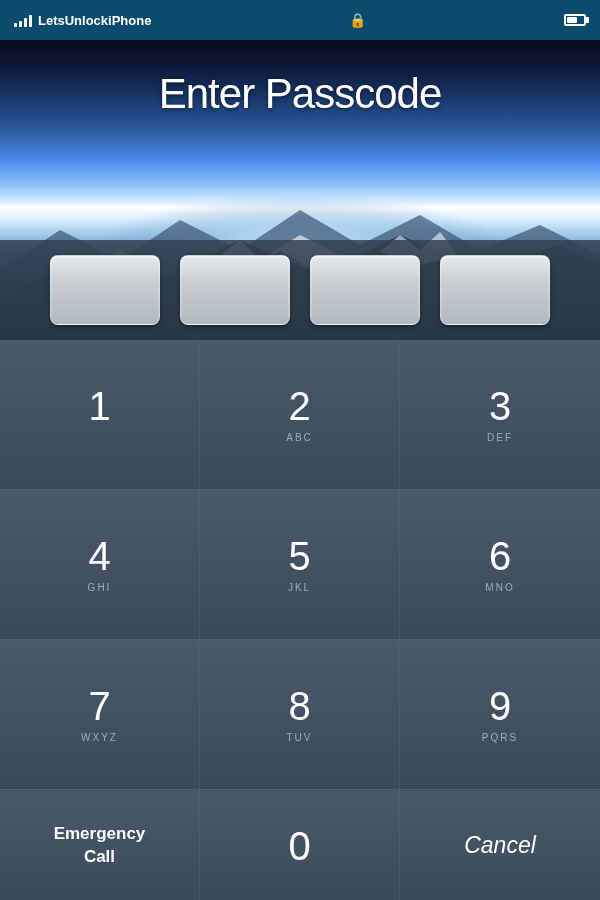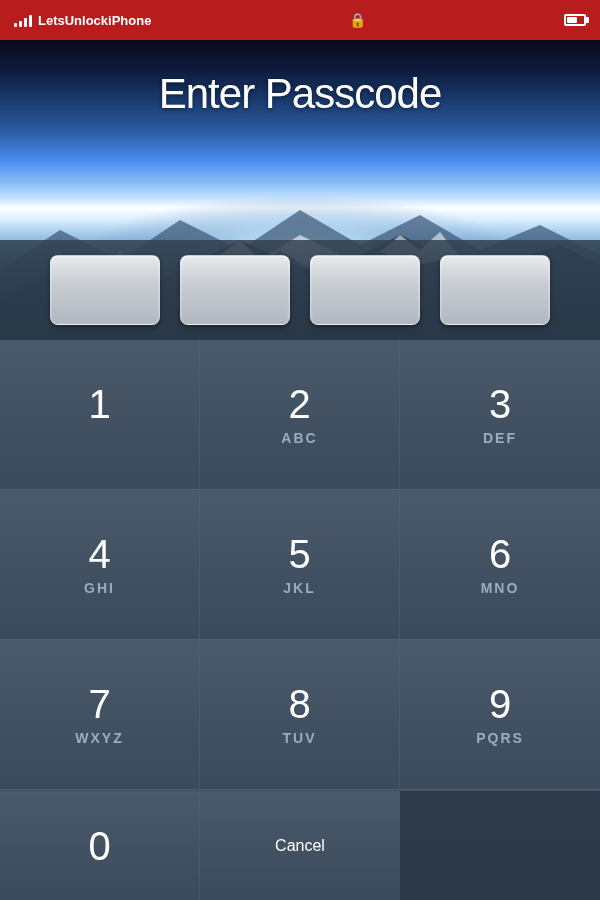--- a/index.html
+++ b/index.html
@@ -8,21 +8,21 @@
       width: 600px;
       height: 900px;
       overflow: hidden;
       font-family: -apple-system, 'Helvetica Neue', Helvetica, Arial, sans-serif;
       background: #1a1a2e;
     }
 
     
     #status-bar {
       height: 40px;
-      background: #b91c1c;
+      background: #0c4a6e;
       display: flex;
       align-items: center;
       justify-content: space-between;
       padding: 0 14px;
       color: white;
       font-size: 14px;
       font-weight: 600;
     }
 
     .status-left {
@@ -200,22 +200,22 @@
 
     .key-number {
       color: white;
       font-size: 40px;
       font-weight: 300;
       line-height: 1;
     }
 
     .key-letters {
       color: #9aadbe;
-      font-size: 14px;
-      font-weight: 700;
+      font-size: 10px;
+      font-weight: 400;
       letter-spacing: 2px;
       margin-top: 6px;
     }
 
     
     .bottom-row {
       display: grid;
       grid-template-columns: 1fr 1fr 1fr;
       height: 110px;
       border-top: 1px solid rgba(80,100,120,0.5);
@@ -238,23 +238,24 @@
     .emergency-text {
       color: white;
       font-size: 17px;
       font-weight: 700;
       text-align: center;
       line-height: 1.3;
     }
 
     .cancel-text {
       color: white;
-      font-size: 16px;
+      font-size: 23px;
       font-weight: 400;
       text-align: center;
+      font-style: italic;
     }
   </style>
 </head>
 <body>
 
 <div id="status-bar">
   <div class="status-left">
     <div class="signal-bars">
       <div class="signal-bar" style="height:4px;"></div>
       <div class="signal-bar" style="height:6px;"></div>
@@ -343,19 +344,22 @@
       <span class="key-letters">TUV</span>
     </div>
     <div class="key-cell">
       <span class="key-number">9</span>
       <span class="key-letters">PQRS</span>
     </div>
   </div>
 
   <div class="bottom-row">
     <div class="bottom-cell">
+      <span class="emergency-text">Emergency<br>Call</span>
+    </div>
+    <div class="bottom-cell">
       <span class="key-number">0</span>
     </div>
     <div class="bottom-cell">
       <span class="cancel-text">Cancel</span>
     </div>
   </div>
 </div>
 
 </body></html>

